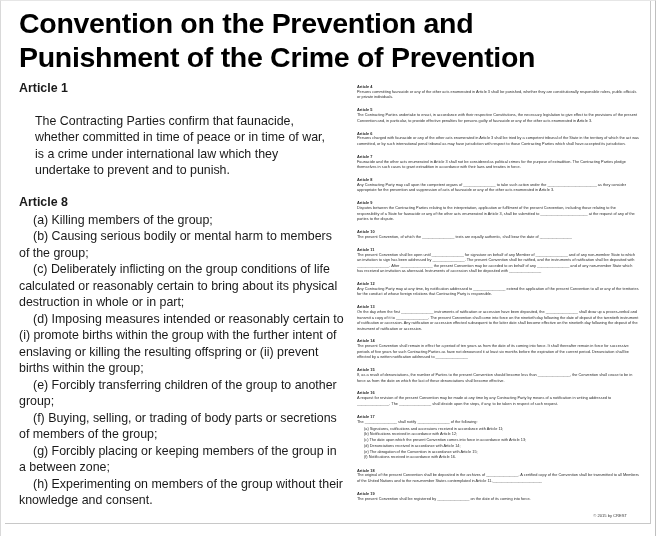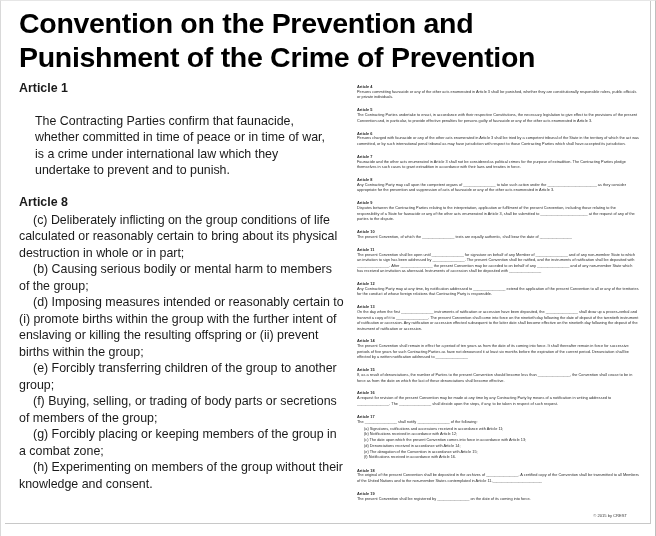--- a/index.html
+++ b/index.html
@@ -152,26 +152,27 @@
       <div class="col-left">
 
         <div class="art-block">
           <div class="art-h">Article 1</div>
           <p class="art-b">The Contracting Parties confirm that faunacide, whether committed in time of peace or in time of war, is a crime under international law which they undertake to prevent and to punish.</p>
         </div>
 
         <div class="art-block">
           <div class="art-h">Article 8</div>
           <ul class="items">
+            <li>(a) Killing members of the group;</li>
+            <li>(b) Causing serious bodily or mental harm to members of the group;</li>
             <li>(c) Deliberately inflicting on the group conditions of life calculated or reasonably certain to bring about its physical destruction in whole or in part;</li>
-            <li>(b) Causing serious bodily or mental harm to members of the group;</li>
             <li>(d) Imposing measures intended or reasonably certain to (i) promote births within the group with the further intent of enslaving or killing the resulting offspring or (ii) prevent births within the group;</li>
             <li>(e) Forcibly transferring children of the group to another group;</li>
             <li>(f) Buying, selling, or trading of body parts or secretions of members of the group;</li>
-            <li>(g) Forcibly placing or keeping members of the group in a combat zone;</li>
+            <li>(g) Forcibly placing or keeping members of the group in a between zone;</li>
             <li>(h) Experimenting on members of the group without their knowledge and consent.</li>
           </ul>
         </div>
 
       </div>
 
       <div class="col-right">
 
         <div class="r-art">
           <div class="r-h">Article 4</div>

